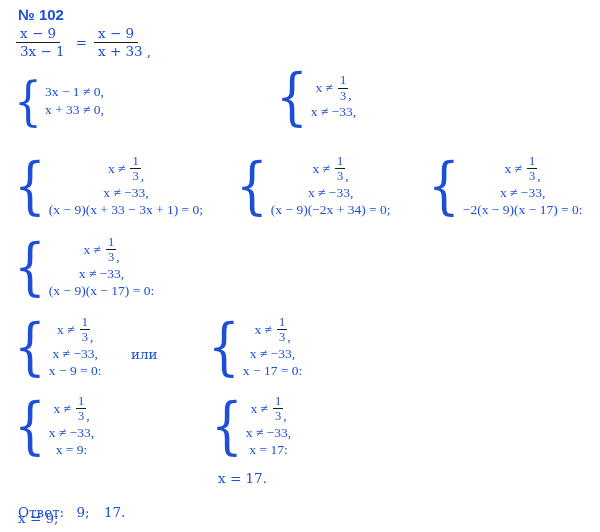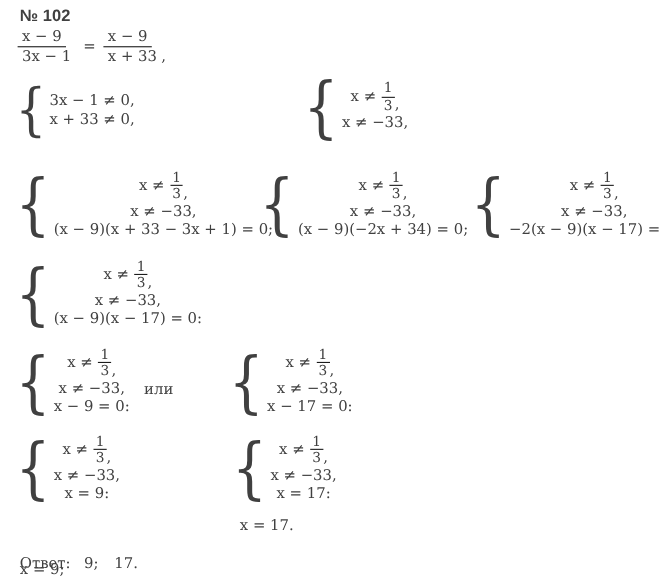--- a/index.html
+++ b/index.html
@@ -1,38 +1,38 @@
 <!DOCTYPE html>
 <html><head>
 <meta charset="utf-8">
 <style>
   html,body{margin:0;padding:0;background:#f4f4f4;}
   .canvas{
     position:relative;width:600px;height:532px;background:#ffffff;
-    font-family:"DejaVu Serif","Liberation Serif",serif;color:#404040;
+    font-family:"DejaVu Serif","Liberation Serif",serif;color:#1d4ed8;
     overflow:hidden;
   }
   .title{
     position:absolute;left:18px;top:6px;
     font-family:"Liberation Sans","DejaVu Sans",sans-serif;
     font-weight:bold;font-size:15px;
   }
   
   .equation{position:absolute;left:16px;top:25px;display:flex;align-items:center;font-size:13.5px;}
   .frac{display:inline-flex;flex-direction:column;align-items:flex-start;line-height:1.25;}
   .frac .num{padding:0 4px;border-bottom:1px solid #1c1c1c;}
   .frac .den{padding:0 4px;}
   .eq-sign{margin:0 7px;}
   .trail-comma{align-self:flex-end;margin-bottom:1px;}
   
   .system{position:absolute;display:flex;align-items:center;}
   .brace{line-height:1;font-weight:400;transform-origin:center;}
   .sys-tall .brace{font-size:50px;transform:scaleY(1.22);}
   .sys-plain .brace{font-size:44px;transform:scaleY(1.18);}
-  .lines{display:flex;flex-direction:column;align-items:center;margin-left:3px;}
+  .lines{display:flex;flex-direction:column;align-items:center;margin-left:3px;font-family:Liberation Serif, serif;}
   .line{font-size:13.5px;line-height:1.3;white-space:nowrap;}
   .cond{display:inline-flex;align-items:center;line-height:1.05;}
   .sfrac{display:inline-flex;flex-direction:column;align-items:center;font-size:12.5px;line-height:1.15;margin-left:5px;}
   .sfrac .num{padding:0 2px;border-bottom:1px solid #1c1c1c;}
   .sfrac .den{padding:0 2px;}
   .cond .comma{align-self:flex-end;margin-bottom:1px;}
   .or-word{position:absolute;font-size:13.5px;}
   .result{position:absolute;font-size:13.5px;}
   .answer{position:absolute;font-size:13.5px;}
   .answer .val{margin-left:8px;}

